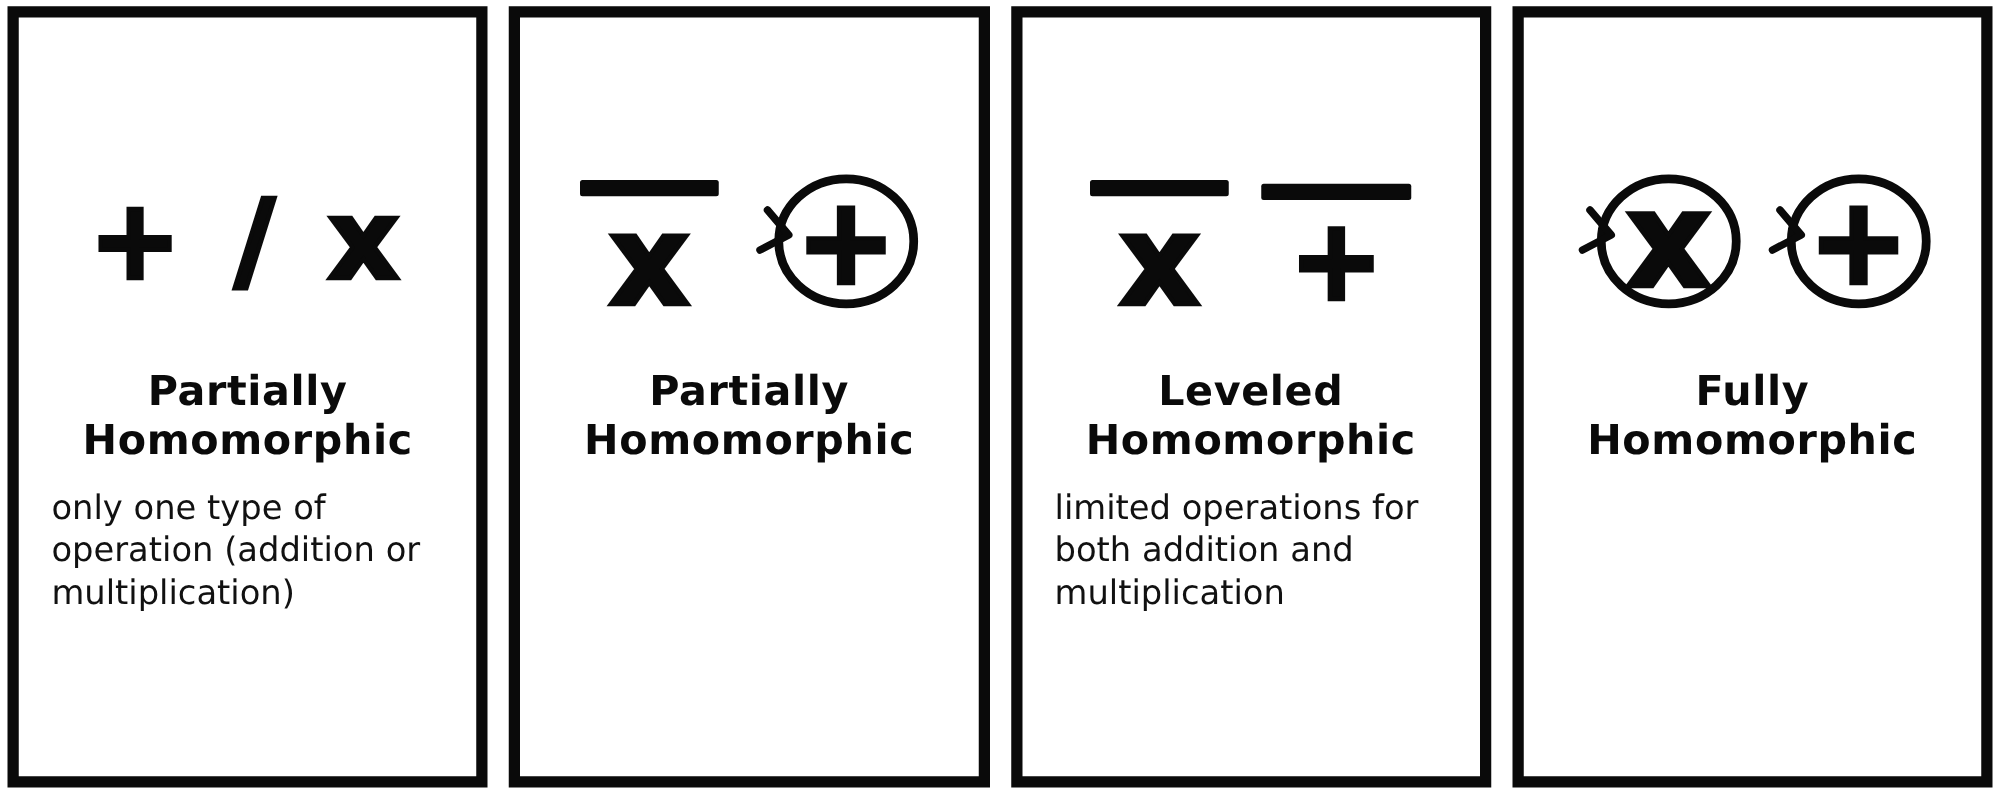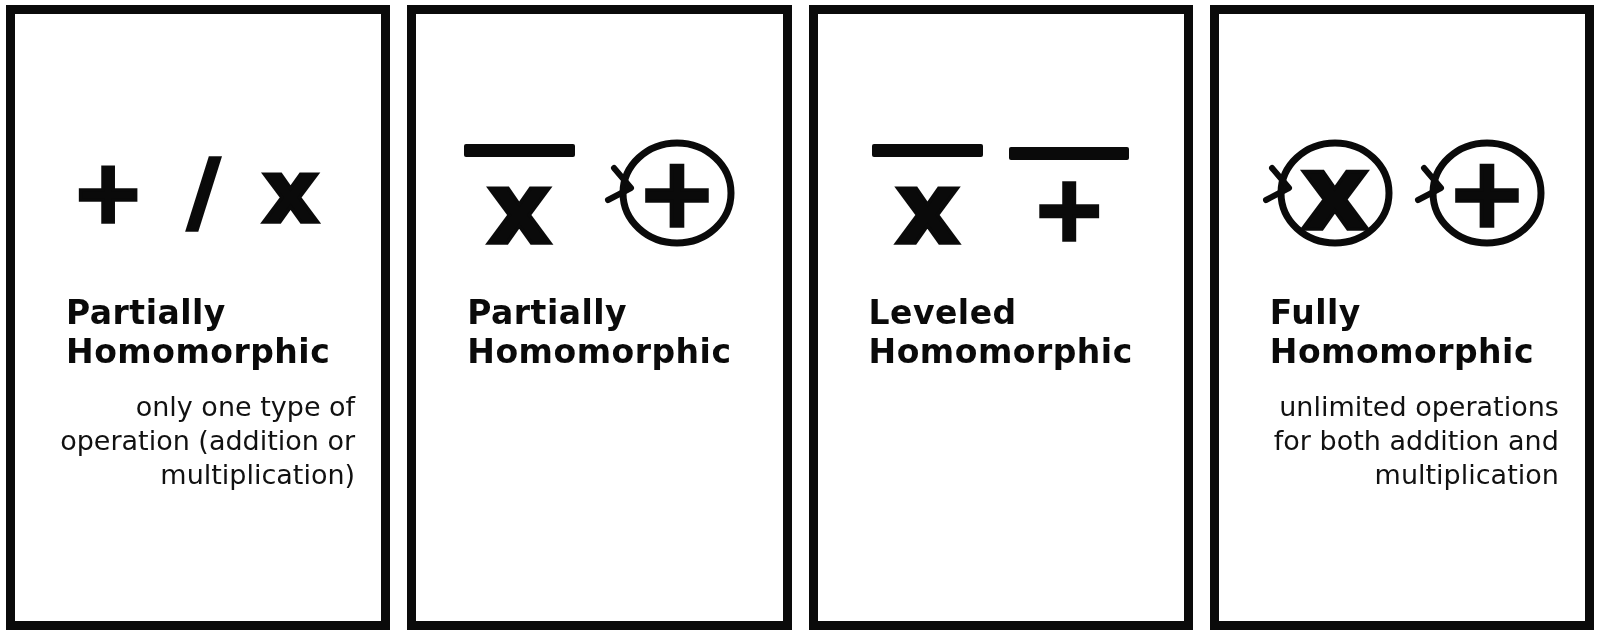--- a/index.html
+++ b/index.html
@@ -77,29 +77,29 @@
     transform: translate(-50%, -50%);
     margin: 0;
   }
   .circle-icon .glyph-x    { font-size: 106px; line-height: 70px; }
   .circle-icon .glyph-plus { font-size: 96px;  line-height: 60px; }
   .card-title {
     margin-top: 35px;
     font-weight: 800;
     font-size: 33px;
     line-height: 39px;
-    text-align: left;
+    text-align: center;
     white-space: pre-line;
     letter-spacing: 0.5px;
   }
   .card-desc {
     margin-top: 19px;
     font-size: 27px;
     line-height: 34px;
-    text-align: right;
+    text-align: left;
     max-width: 314px;
     color: #111111;
   }
 </style>
 </head>
 <body>
 
 <div class="board">
 
   <div class="card">
@@ -135,20 +135,21 @@
         <div class="bar"></div>
         <span class="glyph glyph-x">x</span>
       </div>
       <div class="overline-icon">
         <div class="bar" style="width:120px;"></div>
         <span class="glyph glyph-plus">+</span>
       </div>
     </div>
     <div class="card-title">Leveled
 Homomorphic</div>
+    <div class="card-desc">limited operations for both addition and multiplication</div>
   </div>
 
   <div class="card">
     <div class="icon-row" style="gap:18px;">
       <div class="circle-icon">
         <svg viewBox="0 0 134 112">
           <ellipse cx="76" cy="57" rx="54" ry="50" fill="none" stroke="#0a0a0a" stroke-width="7"></ellipse>
           <path d="M30 52 L13 32 M30 52 L7 64" fill="none" stroke="#0a0a0a" stroke-width="6" stroke-linecap="round"></path>
         </svg>
         <span class="glyph glyph-x">x</span>
@@ -156,16 +157,15 @@
       <div class="circle-icon">
         <svg viewBox="0 0 134 112">
           <ellipse cx="76" cy="57" rx="54" ry="50" fill="none" stroke="#0a0a0a" stroke-width="7"></ellipse>
           <path d="M30 52 L13 32 M30 52 L7 64" fill="none" stroke="#0a0a0a" stroke-width="6" stroke-linecap="round"></path>
         </svg>
         <span class="glyph glyph-plus">+</span>
       </div>
     </div>
     <div class="card-title">Fully
 Homomorphic</div>
-    <div class="card-desc">unlimited operations for both addition and multiplication</div>
   </div>
 
 </div>
 
 </body></html>

